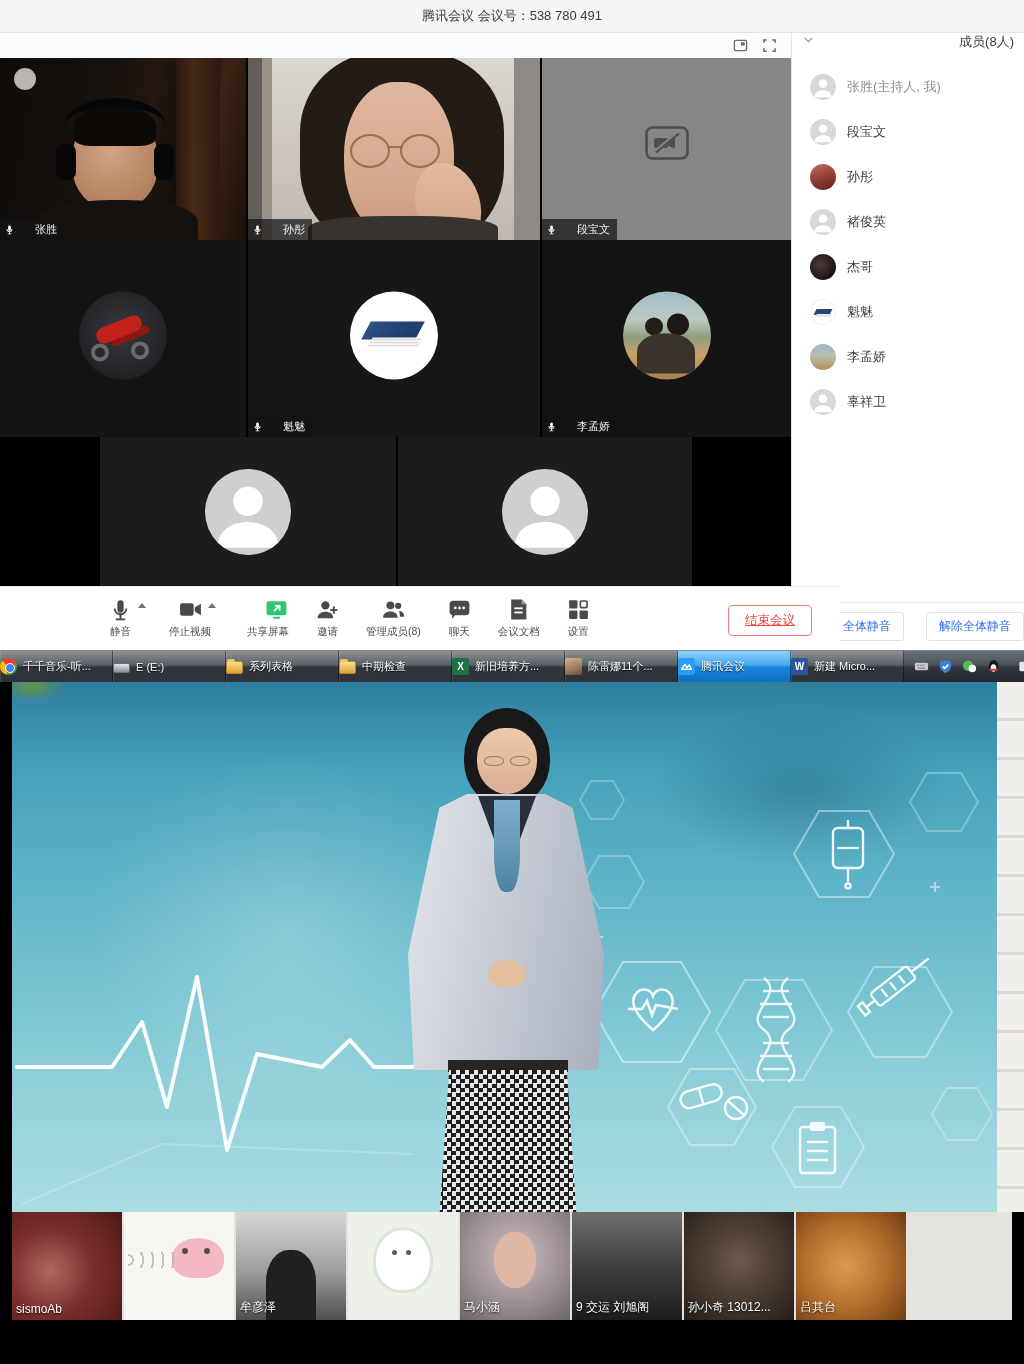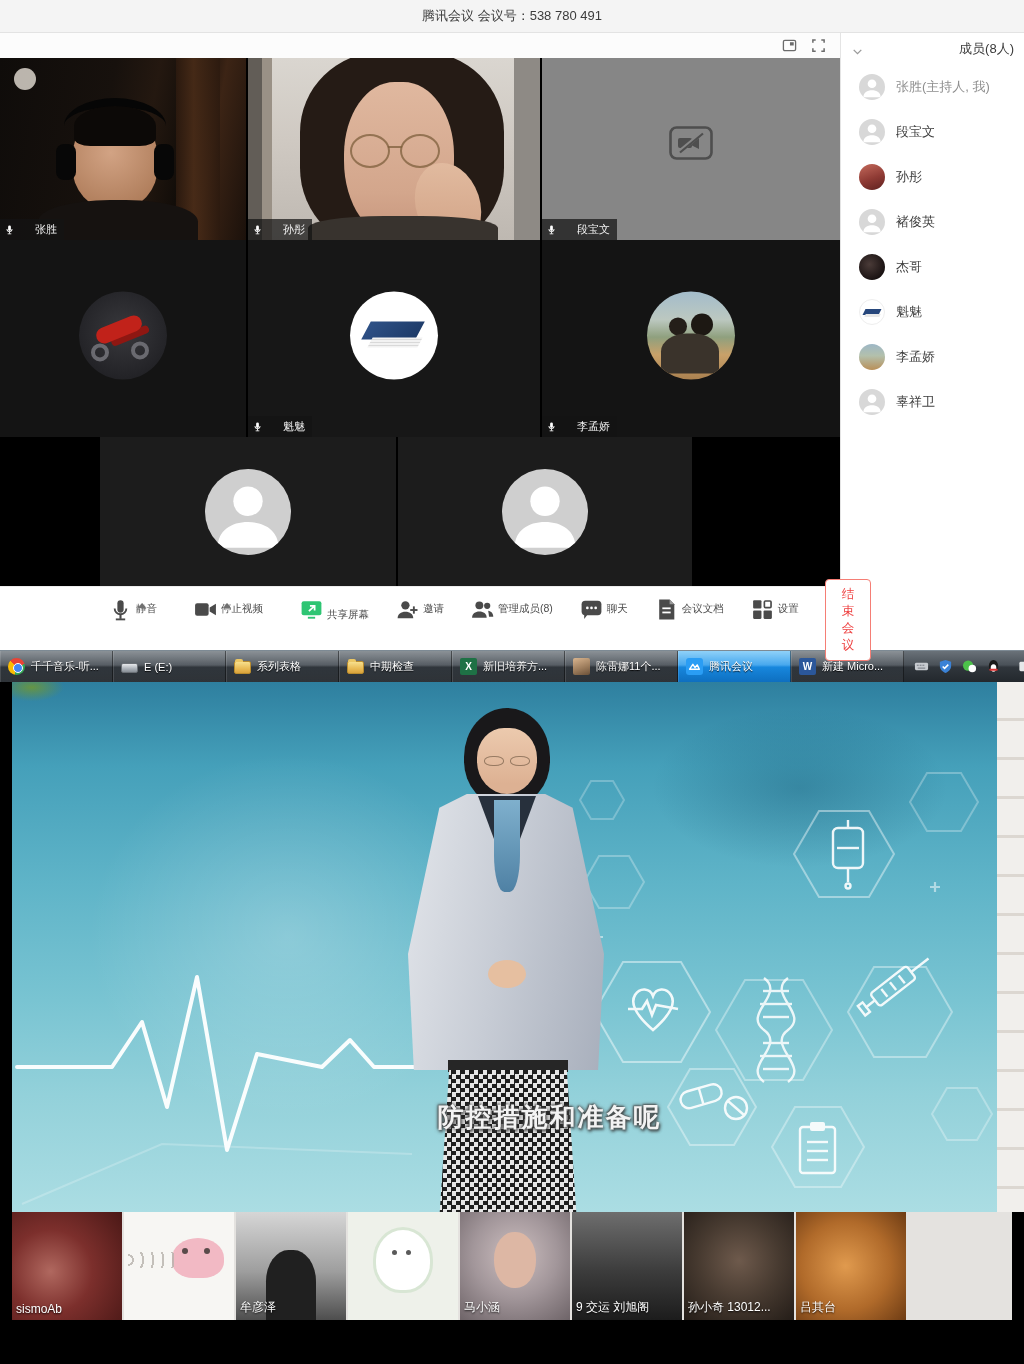--- a/index.html
+++ b/index.html
@@ -92,32 +92,32 @@
     width:86px; height:86px; border-radius:50%; background:#cfcfcf; overflow:hidden; }
 
   
   .nametag { position:absolute; left:0; bottom:0; height:21px; display:flex; align-items:center;
     gap:20px; padding:0 7px 0 4px; background:rgba(20,20,20,.72); color:#f2f2f2; font-size:11px; }
   .nt-mic { width:11px; height:11px; }
 
   
   .toolbar { position:absolute; left:0; bottom:0; width:840px; height:64px; background:#fff;
     border-top:1px solid #ededed; display:flex; align-items:flex-start; padding:9px 28px 0 108px; gap:26px; }
-  .tb-item { display:flex; flex-direction:row; align-items:center; gap:3px; cursor:pointer; }
+  .tb-item { display:flex; flex-direction:column; align-items:center; gap:3px; cursor:pointer; }
   .tb-icon-wrap { position:relative; height:26px; display:flex; align-items:center; }
   .tb-icon { width:25px; height:25px; color:#4a4a4a; }
   .caret { position:absolute; right:-13px; top:7px; width:0; height:0;
     border-left:4px solid transparent; border-right:4px solid transparent; border-bottom:5px solid #707070; }
   .tb-label { font-size:10.5px; color:#4c4c4c; white-space:nowrap; }
   .end-btn { margin-left:auto; align-self:center; margin-top:-6px; padding:6px 16px; background:#fff;
-    border:1px solid #f57e75; color:#ee4343; font-size:12.5px; border-radius:4px; cursor:pointer; }
+    border:1px solid #f57e75; color:#ee4343; font-size:12.5px; border-radius:4px; cursor:pointer;text-decoration:underline; }
 
   
   .sidebar { flex:1; display:flex; flex-direction:column; background:#fff; border-left:1px solid #e4e4e4; }
-  .sb-header { height:25px; display:flex; align-items:flex-end; padding:0 10px 0 10px; }
+  .sb-header { height:25px; display:flex; align-items:flex-start; padding:0 10px 0 10px; }
   .sb-chevron { width:13px; height:13px; color:#9a9a9a; }
   .sb-title { margin-left:auto; font-size:13px; color:#3a3a3a; }
   .member-list { flex:1; padding:16px 0 0 18px; overflow:hidden;text-align:center; }
   .member-row { display:flex; align-items:center; gap:11px; margin-bottom:19px; cursor:pointer; }
   .m-avatar { width:26px; height:26px; border-radius:50%; overflow:hidden; flex:none; position:relative; }
   .mv-gray { background:#d8d8d8; }
   .mv-photo1 { background:linear-gradient(160deg,#c46a5c 0%,#8e3a34 55%,#5e211f 100%); }
   .mv-dark { background:radial-gradient(circle at 40% 40%,#4a3b38,#171010 75%); }
   .mv-book { background:#fff; border:1px solid #eee; }
   .mv-book .bk { position:absolute; left:4px; top:9px; width:16px; height:6px;
@@ -128,21 +128,21 @@
   .member-name { font-size:13px; color:#3f3f3f; white-space:nowrap; }
   .sb-footer { height:48px; border-top:1px solid #ececec; display:flex; align-items:center;
     gap:22px; padding-left:38px; overflow:hidden; }
   .sb-btn { flex:none; padding:5px 12px; background:#fff; border:1px solid #e1e1e1; border-radius:3px;
     color:#2f6fef; font-size:12px; white-space:nowrap; cursor:pointer; }
 
   
   .taskbar { height:32px; display:flex; align-items:stretch;
     border-top:1px solid #7d8a94;
     background:linear-gradient(180deg,#6a7279 0%,#4a5158 45%,#30363c 52%,#23282d 100%); }
-  .tk-item { width:113px; flex:none; display:flex; align-items:center; padding-left:8px; gap:6px;
+  .tk-item { width:113px; flex:none; display:flex; align-items:center; gap:6px;
     border-right:1px solid rgba(0,0,0,.45); box-shadow:inset 1px 0 rgba(255,255,255,.12);
     background:linear-gradient(180deg,rgba(255,255,255,.22) 0%,rgba(255,255,255,.07) 46%,rgba(255,255,255,0) 52%,rgba(255,255,255,.05) 100%);
     overflow:hidden; cursor:pointer; }
   .tk-item.active { background:linear-gradient(180deg,#8fd1f9 0%,#47a8ee 45%,#1787dd 52%,#0e6fc0 100%); }
   .tk-label { color:#fff; font-size:11px; white-space:nowrap; text-shadow:0 1px 1px rgba(0,0,0,.85); }
   .tk-icon { width:17px; height:17px; flex:none; position:relative; }
   .ic-chrome { border-radius:50%; background:conic-gradient(from -45deg,#e94335 0 33%,#34a853 0 66%,#fbbc05 0 100%); }
   .ic-chrome::after { content:""; position:absolute; left:4.5px; top:4.5px; width:8px; height:8px;
     border-radius:50%; background:#4285f4; border:1.5px solid #fff; }
   .ic-drive { align-self:center; height:10px; margin-top:3px; border-radius:2px;
@@ -516,20 +516,24 @@
         <span class="member-name">李孟娇</span>
       </div>
       <div class="member-row">
         <div class="m-avatar mv-gray"><svg width="26" height="26" viewBox="0 0 24 24">
               <circle cx="12" cy="9" r="4" fill="#fff"></circle>
               <path d="M4 21.5c0-4.4 3.6-6.6 8-6.6s8 2.2 8 6.6z" fill="#fff"></path>
             </svg></div>
         <span class="member-name">辜祥卫</span>
       </div>
     </div>
+    <div class="sb-footer">
+      <button class="sb-btn">全体静音</button>
+      <button class="sb-btn">解除全体静音</button>
+    </div>
   </div>
 </div>
 
 <div class="taskbar">
   <div class="tk-item">
     <div class="tk-icon ic-chrome"></div>
     <span class="tk-label">千千音乐-听...</span>
   </div>
   <div class="tk-item">
     <div class="tk-icon ic-drive"></div>
@@ -676,21 +680,20 @@
       <div class="pr-gl pr-gl1"></div>
       <div class="pr-gl pr-gl2"></div>
       <div class="pr-jacket"></div>
       <div class="pr-shirt"></div>
       <div class="pr-scarf"></div>
       <div class="pr-hands"></div>
       <div class="pr-waist"></div>
       <div class="pr-skirt"></div>
     </div>
 
-    <div class="subtitle">防控措施和准备呢</div>
   </div>
 
   <div class="side-strip"></div>
 
   <div class="thumbs">
     <div class="thumb th1">
       <span class="th-label">sismoAb</span>
     </div>
     <div class="thumb th3">
       <div class="octo"></div>

